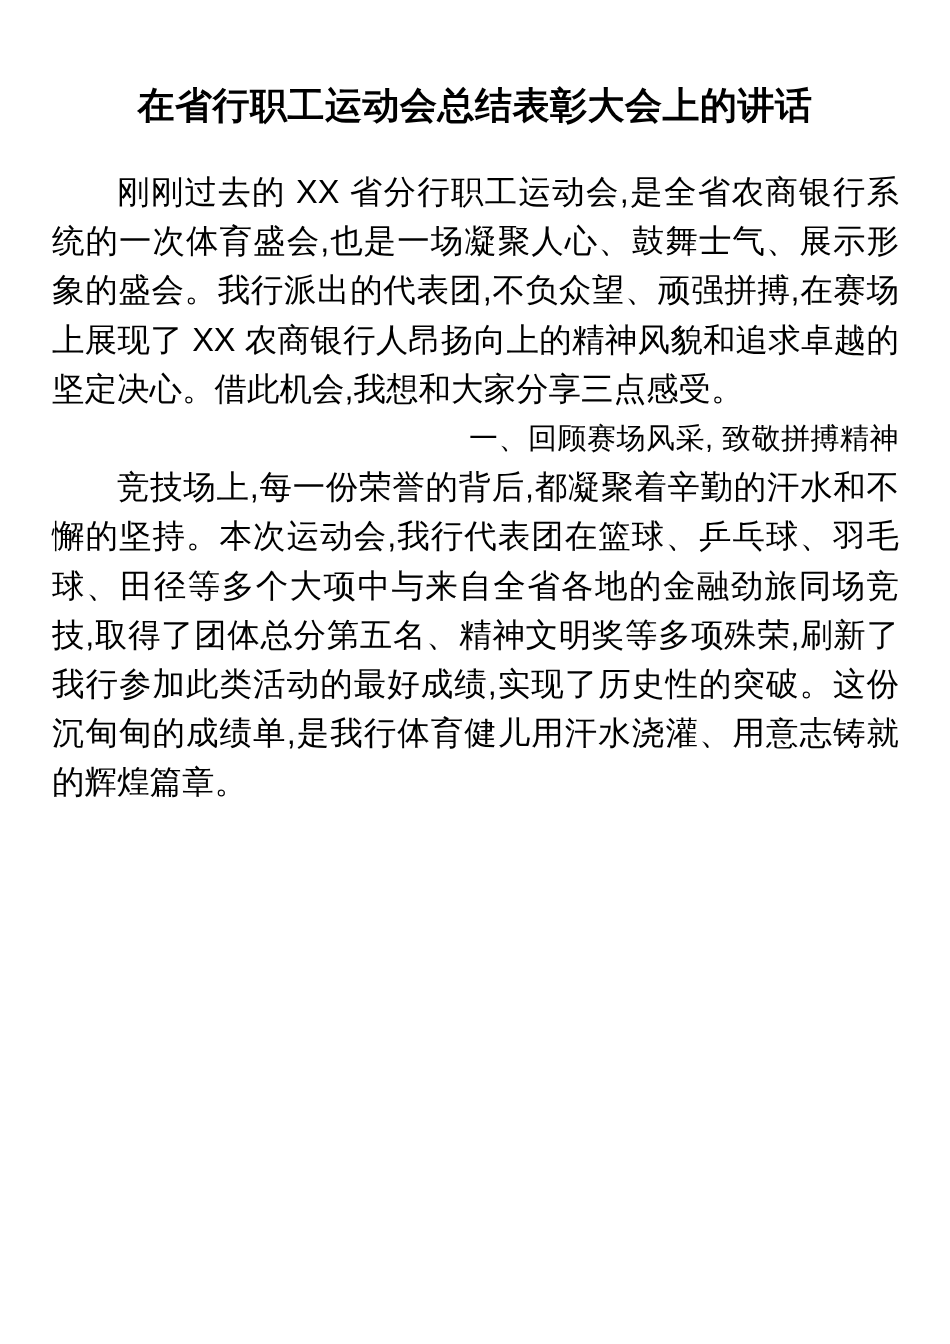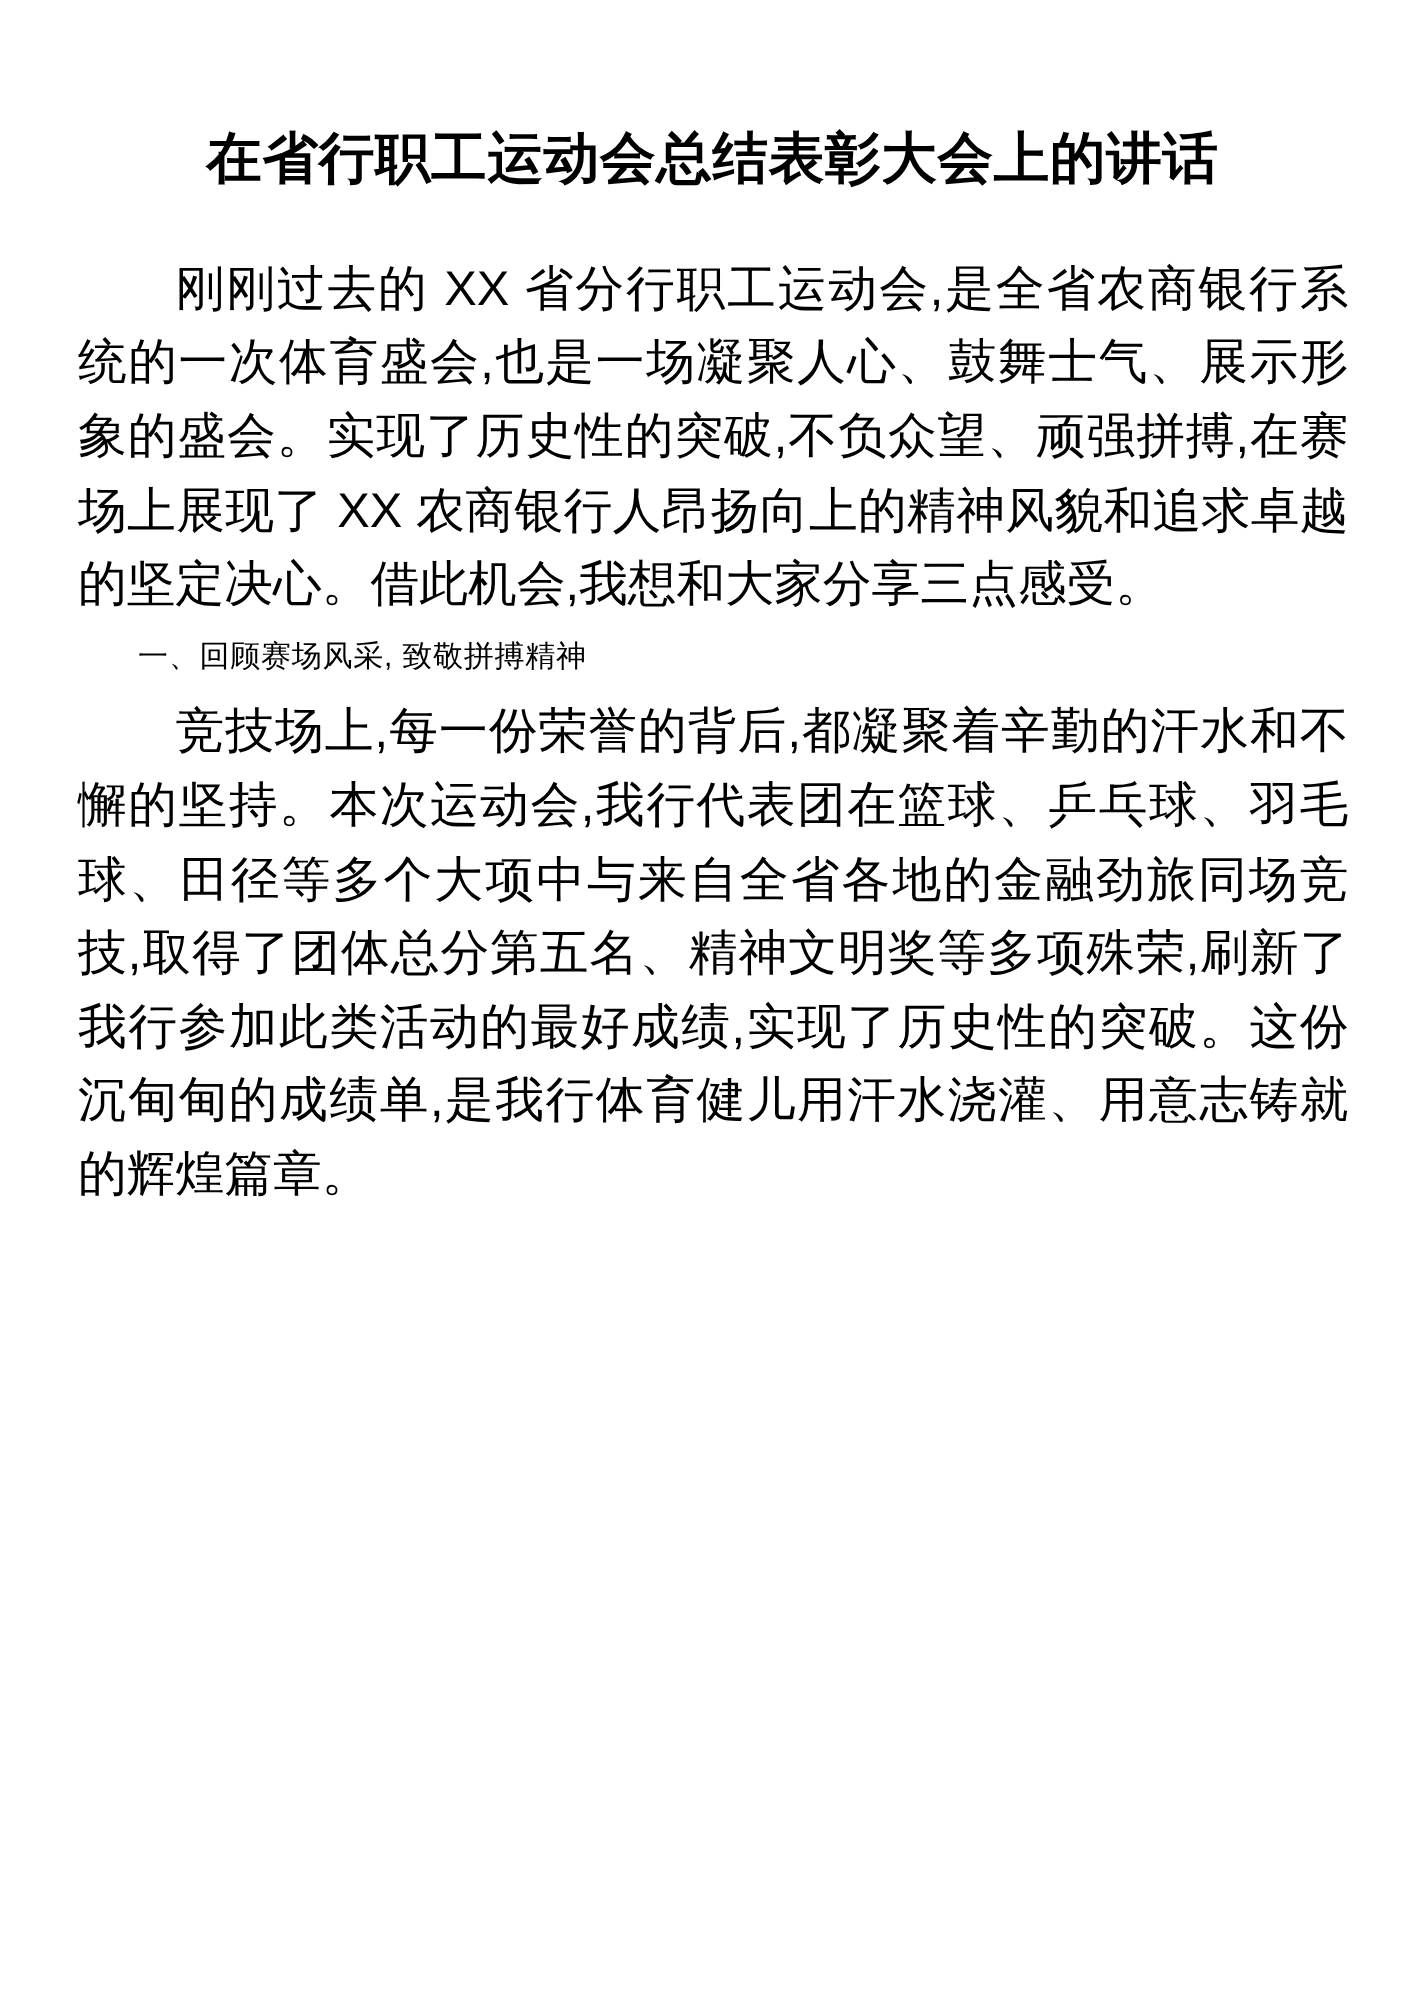--- a/index.html
+++ b/index.html
@@ -55,41 +55,41 @@
     letter-spacing: 0px;
     word-break: break-all;
   }
 
   p.indent {
     text-indent: 2em;
   }
 
   p.heading {
     margin: 0;
-    font-size: 20px;
+    font-size: 29px;
     line-height: 49.2px;
     text-indent: 2em;
     letter-spacing: 0.5px;
-    text-align: left;
+    text-align: right;
     word-break: break-all;
   }
 </style>
 </head>
 <body>
 
 <div class="page">
 
   <h1 class="doc-title">在省行职工运动会总结表彰大会上的讲话</h1>
 
   <div class="body-block">
 
 
 
 
-    <p class="para indent">刚刚过去的 XX 省分行职工运动会,是全省农商银行系统的一次体育盛会,也是一场凝聚人心、鼓舞士气、展示形象的盛会。实现了历史性的突破,不负众望、顽强拼搏,在赛场上展现了 XX 农商银行人昂扬向上的精神风貌和追求卓越的坚定决心。借此机会,我想和大家分享三点感受。</p>
+    <p class="para indent">刚刚过去的 XX 省分行职工运动会,是全省农商银行系统的一次体育盛会,也是一场凝聚人心、鼓舞士气、展示形象的盛会。我行派出的代表团,不负众望、顽强拼搏,在赛场上展现了 XX 农商银行人昂扬向上的精神风貌和追求卓越的坚定决心。借此机会,我想和大家分享三点感受。</p>
 
     <p class="heading">一、回顾赛场风采, 致敬拼搏精神</p>
 
     <p class="para indent">竞技场上,每一份荣誉的背后,都凝聚着辛勤的汗水和不懈的坚持。本次运动会,我行代表团在篮球、乒乓球、羽毛球、田径等多个大项中与来自全省各地的金融劲旅同场竞技,取得了团体总分第五名、精神文明奖等多项殊荣,刷新了我行参加此类活动的最好成绩,实现了历史性的突破。这份沉甸甸的成绩单,是我行体育健儿用汗水浇灌、用意志铸就的辉煌篇章。</p>
 
   </div>
 
 </div>
 
 </body></html>

